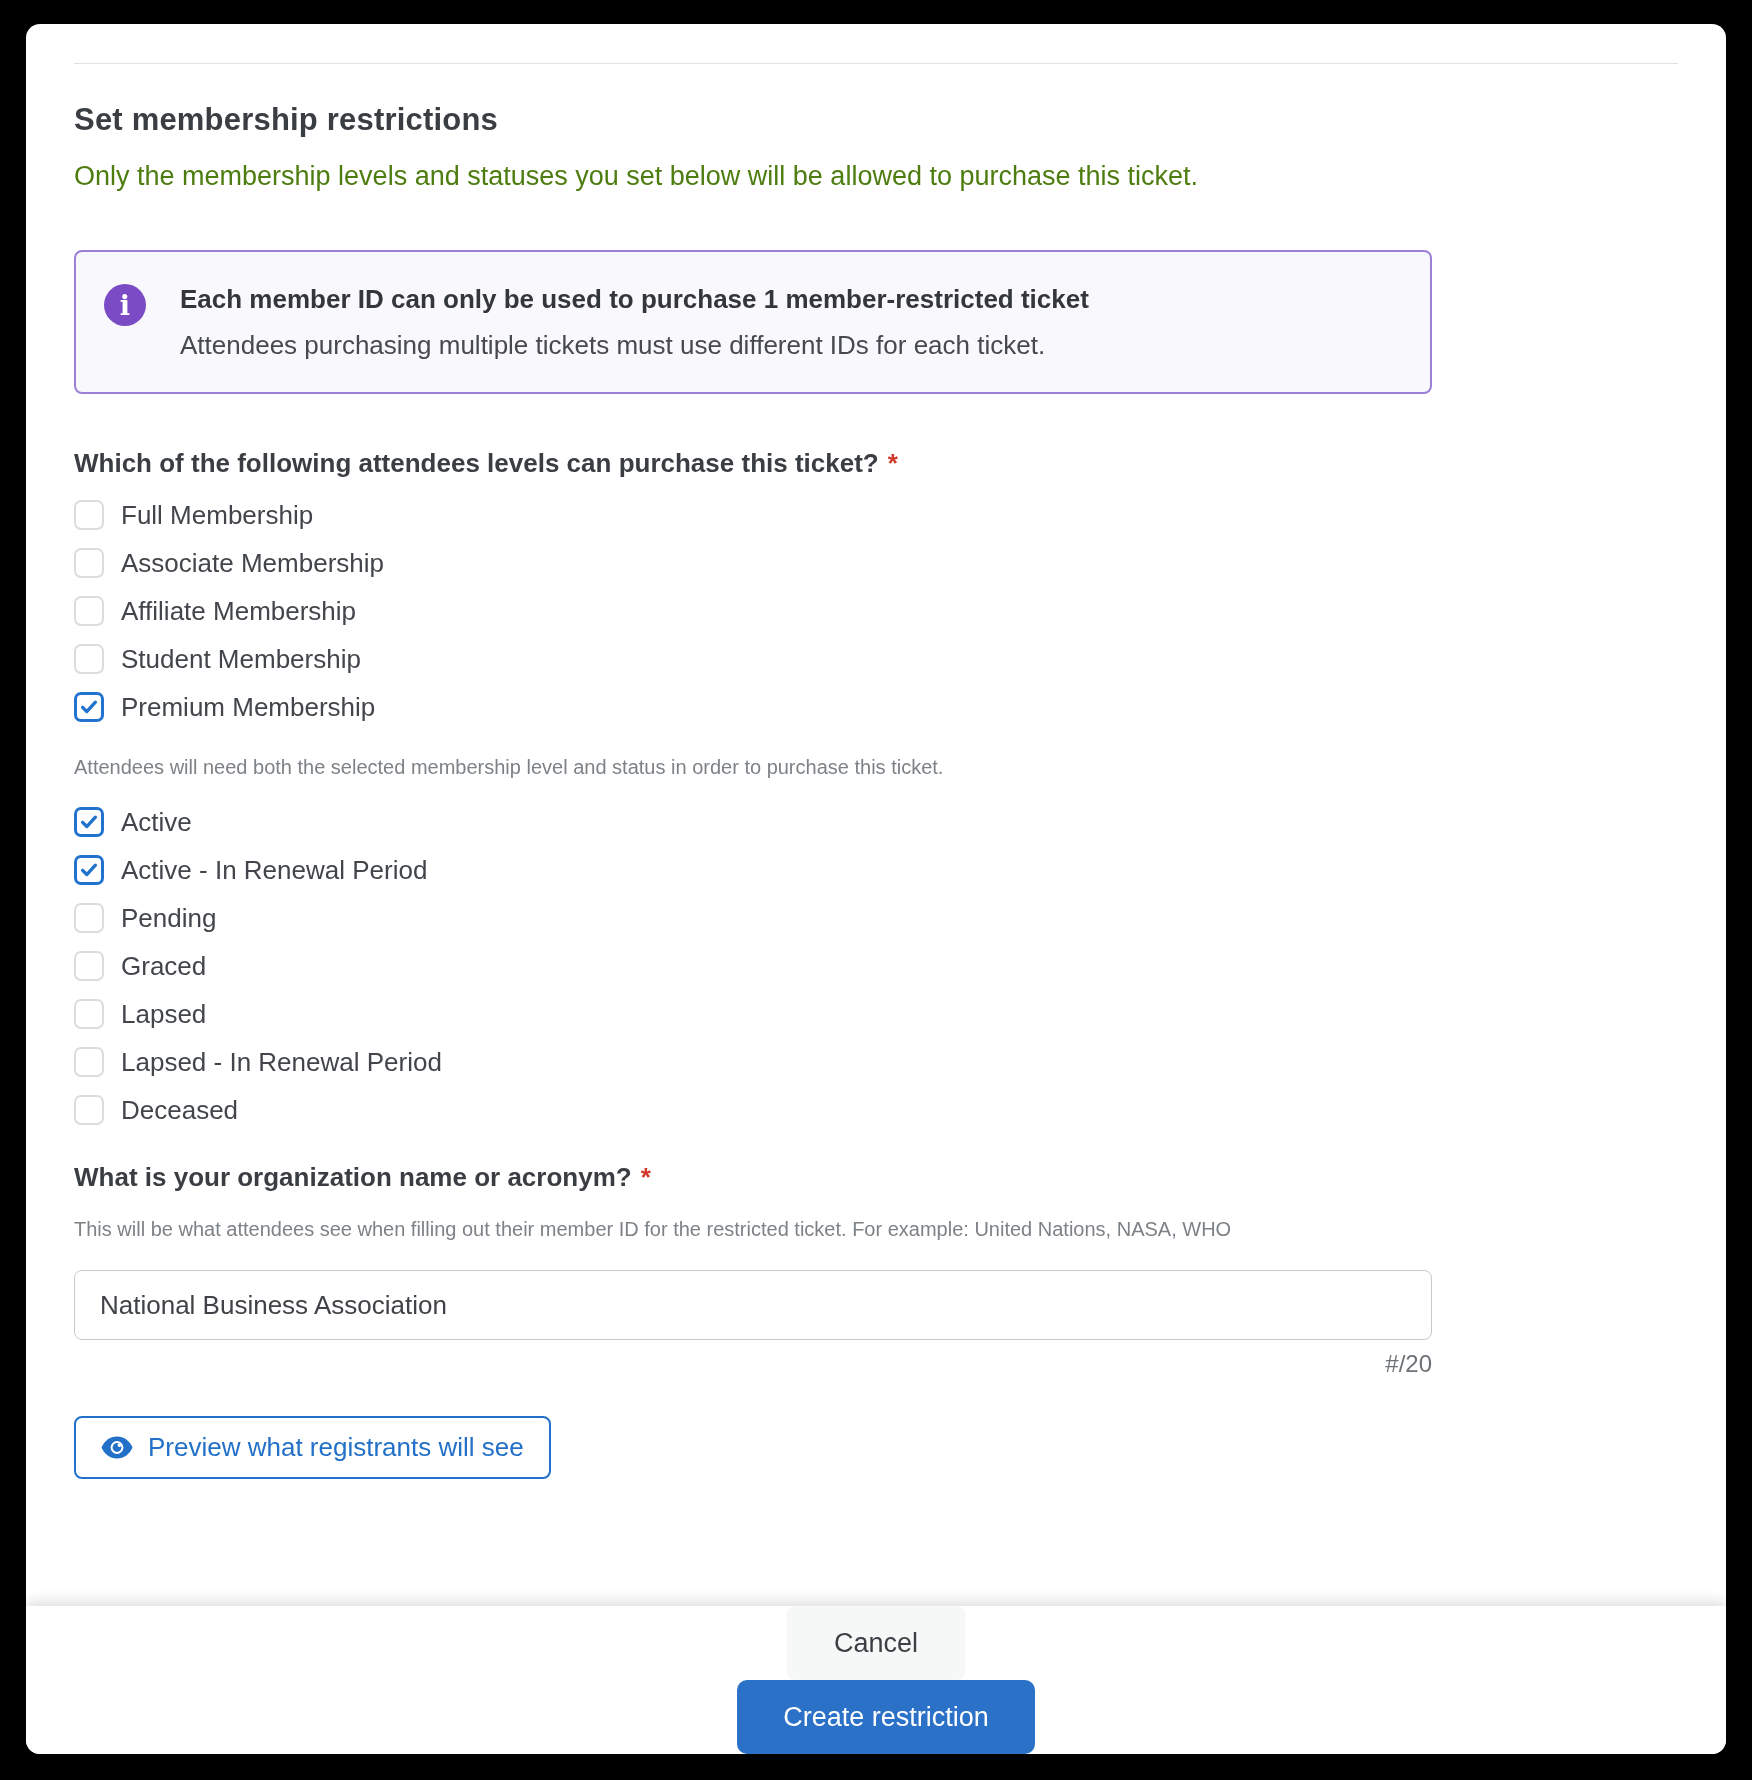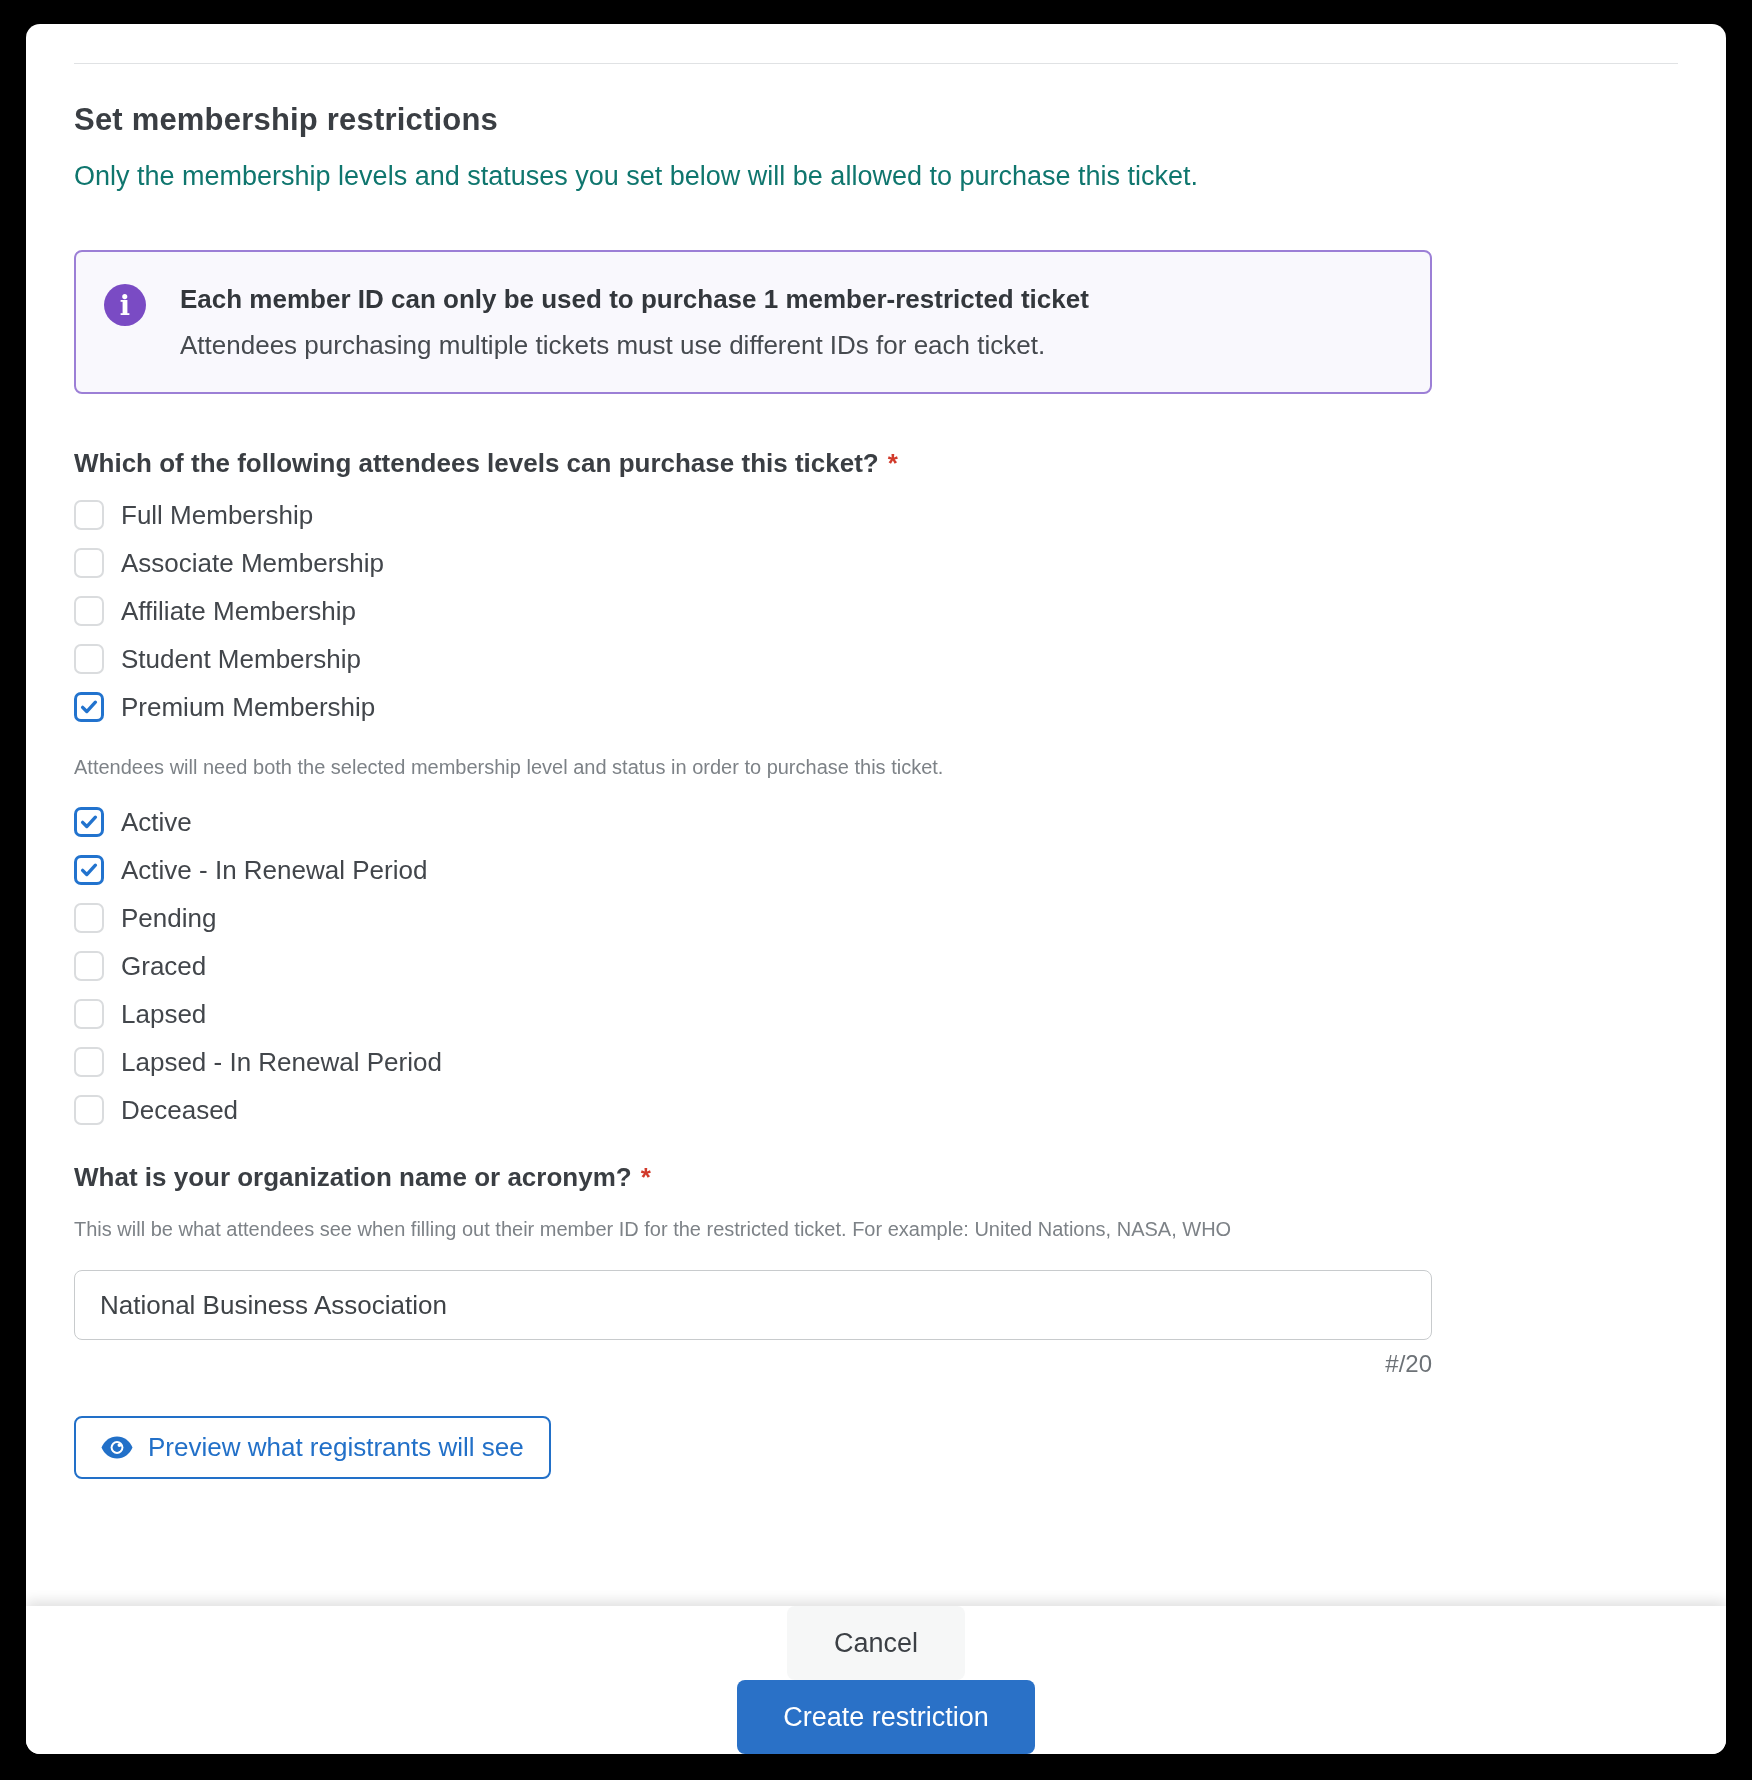--- a/index.html
+++ b/index.html
@@ -32,21 +32,21 @@
   .page-title {
     margin-top: 38px;
     font-size: 31px;
     font-weight: bold;
     color: #3a3e43;
     letter-spacing: 0.2px;
   }
   .page-subtitle {
     margin-top: 20px;
     font-size: 27px;
-    color: #0f766e;
+    color: #4d7c0f;
     line-height: 36px;
   }
   .info-banner {
     margin-top: 56px;
     border: 2px solid #9c7fd6;
     background: #f9f8fd;
     border-radius: 8px;
     padding: 30px 30px 30px 28px;
     display: flex;
     align-items: flex-start;
@@ -179,20 +179,21 @@
   .cancel-button {
     background: #f6f7f7;
     color: #3c4045;
     width: 178px;
   }
   .submit-button {
     margin-left: 20px;
     background: #2a71c7;
     color: #ffffff;
     width: 298px;
+    border-radius: 10px;
   }
 </style>
 </head>
 <body>
 
 <div class="modal">
   <div class="top-divider"></div>
 
   <div class="content">
     <div class="page-title">Set membership restrictions</div>

